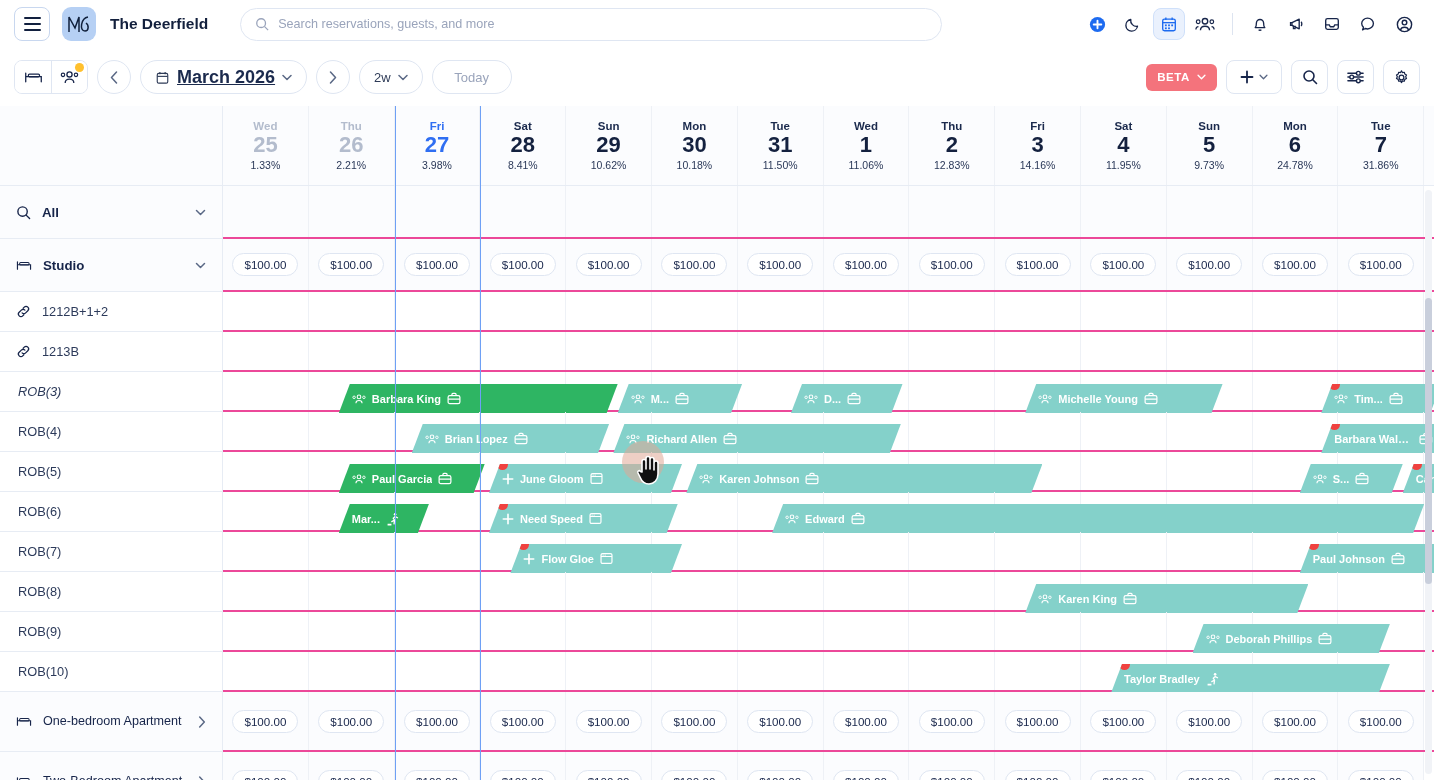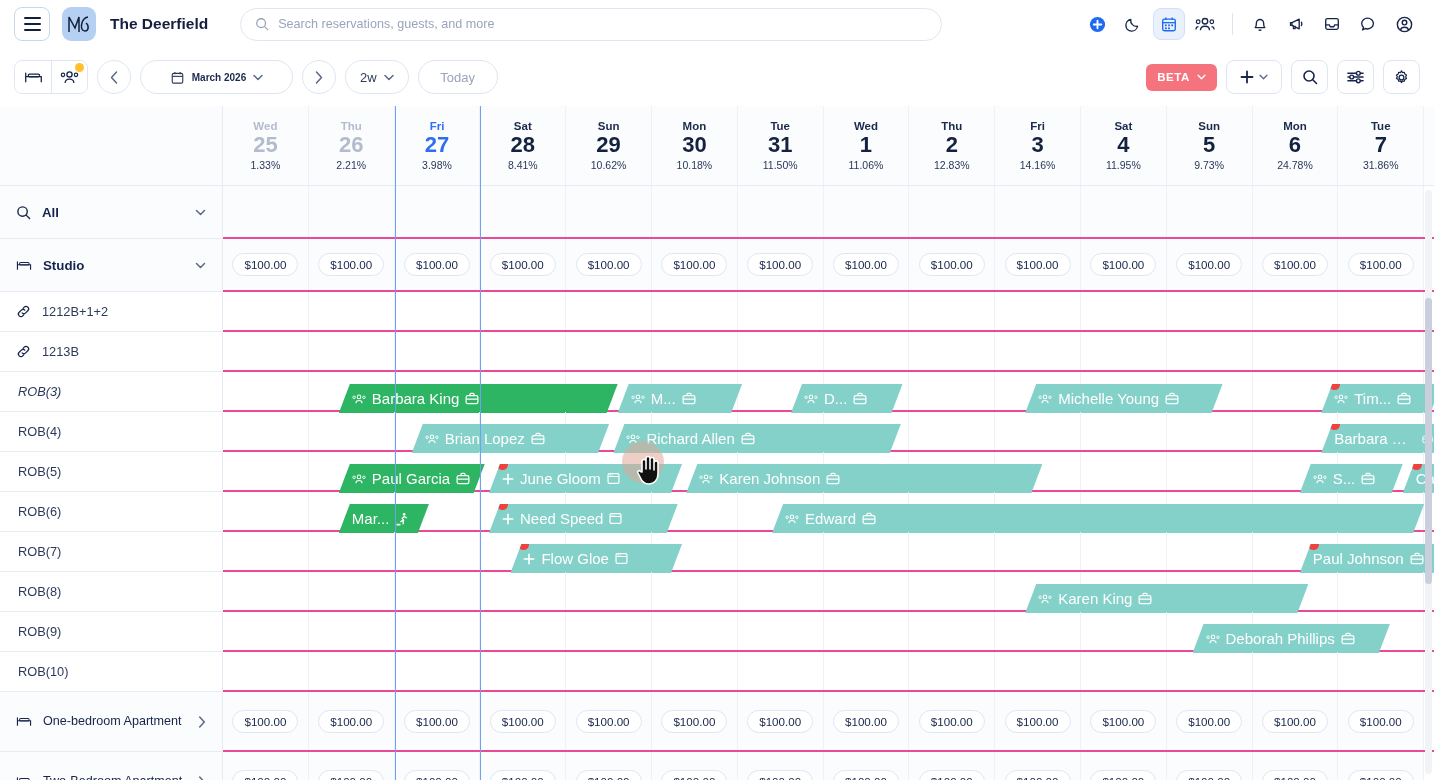--- a/index.html
+++ b/index.html
@@ -59,21 +59,21 @@
   .dotbadge {
     position: absolute; top: 2px; right: 3px; width: 9px; height: 9px;
     border-radius: 50%; background: #ffc02e;
   }
   .rbtn {
     height: 34px; border: 1px solid #dfe6f2; border-radius: 18px; background: #fff;
     display: flex; align-items: center; justify-content: center; cursor: pointer;
     color: #2e3b57; font-size: 13px; padding: 0 14px; gap: 7px; white-space: nowrap;
   }
   .rbtn.circ { width: 34px; padding: 0; }
-  .datepick { min-width: 153px; font-weight: bold; color: #1b2a4d; font-size: 10px; }
+  .datepick { min-width: 153px; font-weight: bold; color: #1b2a4d; font-size: 18px; text-decoration: underline; }
   .today { color: #9aa4bb; width: 80px; }
   .spacer { flex: 1; }
   .beta {
     height: 27px; background: #f4737c; color: #fff; border-radius: 6px;
     display: flex; align-items: center; gap: 7px; padding: 0 11px;
     font-size: 11.5px; font-weight: bold; letter-spacing: .6px; cursor: pointer;
   }
   .sqbtn {
     width: 37px; height: 34px; border: 1px solid #dfe6f2; border-radius: 8px;
     background: #fff; display: flex; align-items: center; justify-content: center;
@@ -122,21 +122,21 @@
   .pill {
     border: 1px solid #dfe6f2; border-radius: 13px; background: #fff;
     font-size: 11.6px; color: #17254a; padding: 4px 11px; cursor: pointer;
     white-space: nowrap;
   }
 
   
   .resbar {
     position: absolute; height: 29px; top: 12px;
     display: flex; align-items: center; gap: 6px;
-    padding: 0 13px; color: #fff; font-size: 15px; font-weight: normal;
+    padding: 0 13px; color: #fff; font-size: 11px; font-weight: bold;
     cursor: grab; white-space: nowrap; overflow: visible;
     clip-path: polygon(11px 0, 100% 0, calc(100% - 11px) 100%, 0 100%);
   }
   .resbar.teal { background: #84d1ca; }
   .resbar.green { background: #2eb563; }
   .reddot {
     position: absolute; width: 11px; height: 11px; border-radius: 50%;
     background: #f0413f; top: -5px; left: 8px; z-index: 5;
   }
   .bartxt { overflow: hidden; text-overflow: ellipsis; }
@@ -983,20 +983,29 @@
             <div class="rcell"></div>
             <div class="rcell"></div>
             <div class="rcell"></div>
             <div class="rcell"></div>
             <div class="rcell"></div>
             <div class="rcell"></div>
             <div class="rcell"></div>
             <div class="rcell"></div>
             <div class="rcell"></div>
             <div class="rcell"></div>
+            <div class="resbar teal" style="left: 888.03px; width: 278.85px;">
+              <span class="reddot"></span>
+              <span class="bartxt">Taylor Bradley</span>
+              <svg width="14" height="14" viewBox="0 0 16 16">
+                <circle cx="10.4" cy="2.7" r="1.5" fill="#fff"></circle>
+                <path d="M10.6 5.2 8.2 7.1l1.6 2.1-.6 4.3M9.8 9.2 6.6 11m4-5.8 2.6 1.4" fill="none" stroke="#fff" stroke-width="1.5" stroke-linecap="round" stroke-linejoin="round"></path>
+                <path d="M1.8 13.4h4.4v2H1.8z" fill="#fff"></path>
+              </svg>
+            </div>
           </div>
         </div>
       <div id="right-footer">
           <div class="rrow tall shade">
             <div class="rcell">
               <div class="pill">$100.00</div>
             </div>
             <div class="rcell">
               <div class="pill">$100.00</div>
             </div>

